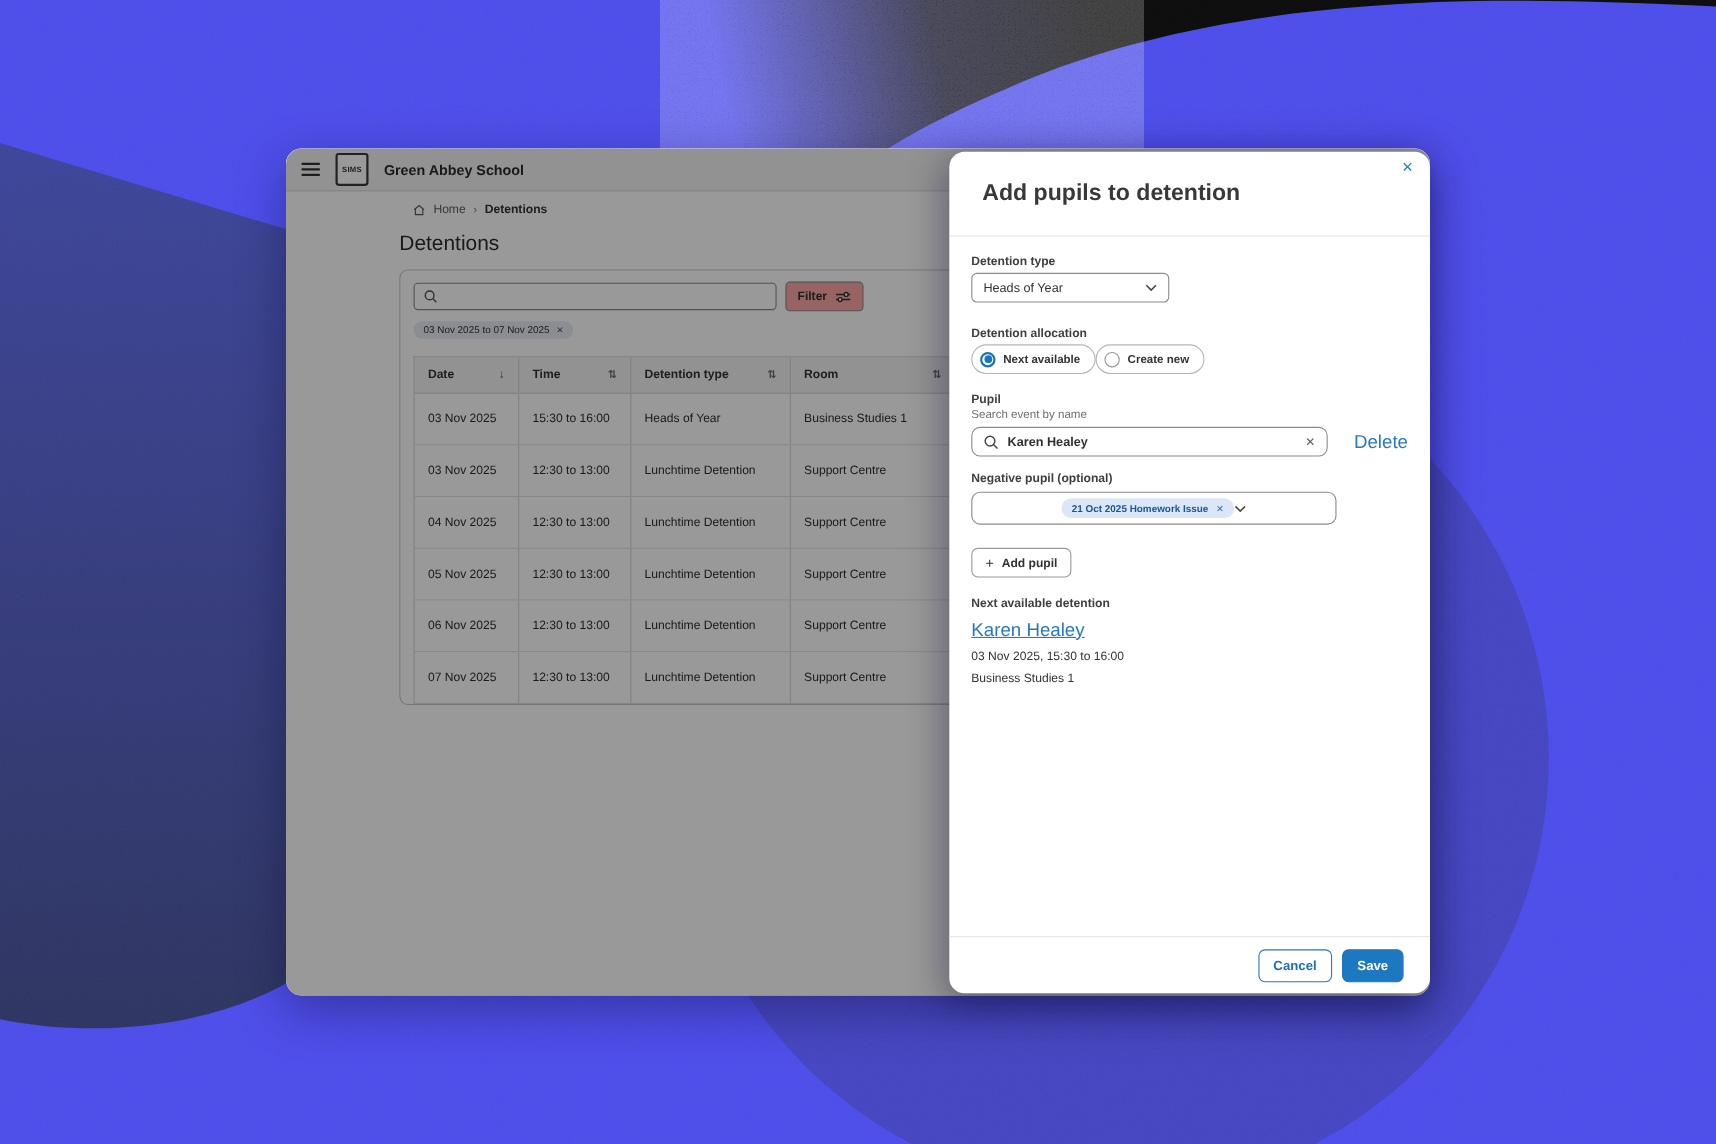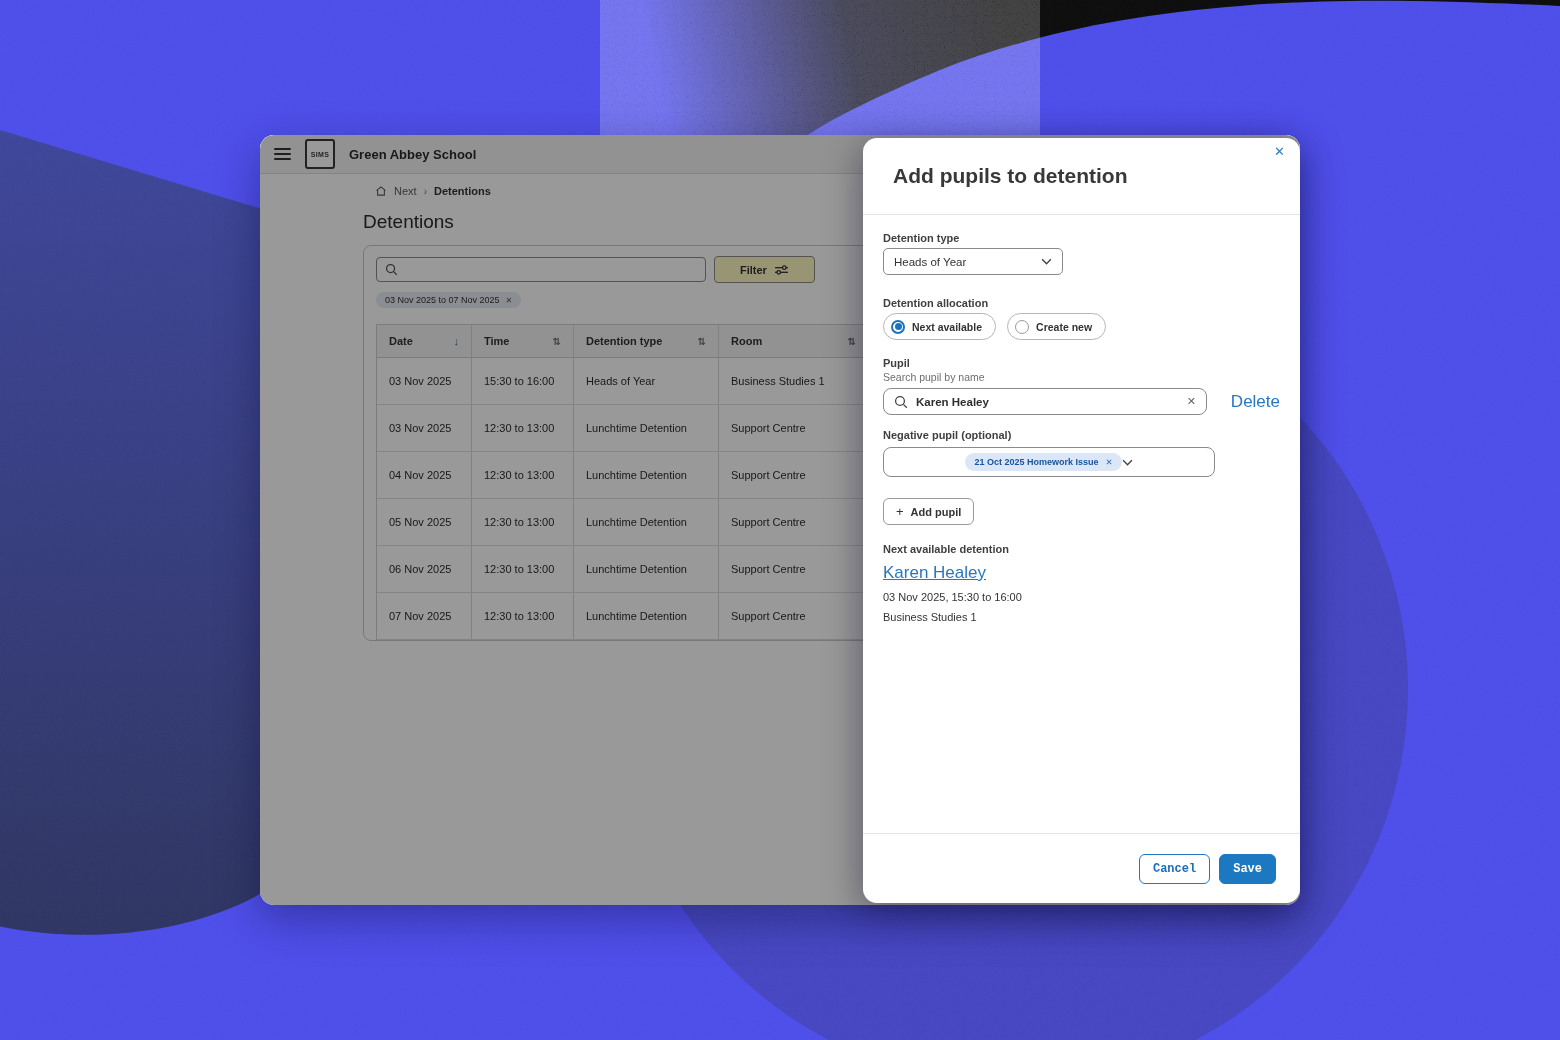--- a/index.html
+++ b/index.html
@@ -41,22 +41,22 @@
     width:880px;border:1px solid #c9c9c9;border-radius:8px;
     padding:10px 0 0 12px;box-sizing:border-box;
   }
   .search-label{font-size:11px;color:#3e3e3e;margin-bottom:5px;}
   .search-row{display:flex;gap:8px;align-items:center;}
   .search-box{
     width:330px;height:25px;border:1px solid #8a8a8a;border-radius:4px;background:#fff;
     display:flex;align-items:center;padding:0 8px;gap:6px;box-sizing:border-box;
   }
   .filter-btn{
-    height:25px;border:1px solid #8a8a8a;border-radius:4px;background:#fef9c3;
-    display:flex;align-items:center;gap:7px;padding:0 25px;
+    height:25px;border:1px solid #8a8a8a;border-radius:4px;background:#fca5a5;
+    display:flex;align-items:center;gap:7px;padding:0 10px;
     font-size:11px;font-weight:600;color:#333;cursor:pointer;
   }
   .chip{
     display:inline-flex;align-items:center;gap:6px;margin:9px 0 0;
     background:#e7ebf3;border-radius:9px;height:16px;padding:0 9px;
     font-size:9px;color:#333;
   }
   .chip .x{font-size:8px;color:#555;cursor:pointer;}
 
   .table{margin-top:16px;border-top:1px solid #cfcfcf;border-left:1px solid #cfcfcf;width:868px;}
@@ -86,21 +86,21 @@
 
   .select{
     height:27px;border:1px solid #8a8a8a;border-radius:5px;background:#fff;
     display:flex;align-items:center;justify-content:space-between;
     padding:0 10px;box-sizing:border-box;cursor:pointer;
   }
   .select .val{font-size:11.5px;color:#333;}
   .sel-type{width:180px;}
   .sel-event{width:332px;height:30px;border-radius:8px;justify-content:center;}
 
-  .pill-row{display:flex;gap:11px;margin-top:3px;}
+  .pill-row{display:flex;margin-top:3px;}
   .pill{
     height:27px;border:1px solid #b5b5b5;border-radius:14px;background:#fff;
     display:flex;align-items:center;gap:7px;padding:0 13px 0 7px;cursor:pointer;
     font-size:10.5px;font-weight:600;color:#333;box-sizing:border-box;
   }
   .radio{width:14px;height:14px;border-radius:50%;box-sizing:border-box;background:#fff;}
   .radio.on{border:2px solid #1a73bb;position:relative;}
   .radio.on::after{content:"";position:absolute;inset:1.5px;border-radius:50%;background:#1a73bb;}
   .radio.off{border:1.5px solid #9a9a9a;}
 
@@ -124,22 +124,22 @@
     margin-top:21px;height:25px;border:1px solid #9a9a9a;border-radius:6px;background:#fff;
     display:inline-flex;align-items:center;gap:7px;padding:0 12px;cursor:pointer;
     font-size:11px;font-weight:600;color:#333;
   }
   .add-btn .plus{font-size:13px;font-weight:400;color:#333;}
 
   .nad{margin-top:18px;}
   .nad .line{font-size:11px;color:#333;margin-top:8px;}
 
   .m-footer{
-    position:absolute;left:0;right:0;bottom:0;height:70px;border-top:1px solid #e5e5e5;
-    display:flex;align-items:center;justify-content:flex-end;gap:9px;padding:0 24px;box-sizing:border-box;font-family:Liberation Mono, monospace;
+    position:absolute;left:0;right:0;bottom:0;height:52px;border-top:1px solid #e5e5e5;
+    display:flex;align-items:center;justify-content:flex-end;gap:9px;padding:0 24px;box-sizing:border-box;
   }
   .btn{height:30px;border-radius:6px;font-size:12px;font-weight:600;display:flex;align-items:center;
     padding:0 13px;cursor:pointer;box-sizing:border-box;}
   .btn-cancel{border:1px solid #2577bd;color:#1f6eb5;background:#fff;}
   .btn-save{background:#1c78c0;color:#fff;border:1px solid #1c78c0;}
 
   .mag{flex:none;}
 </style>
 </head>
 <body>
@@ -183,21 +183,21 @@
       </div>
     <div class="sims-logo">SIMS</div>
     <div class="school-name">Green Abbey School</div>
   </div>
 
   <div class="page">
     <div class="breadcrumb">
       <svg class="home-ic" viewBox="0 0 16 16" fill="none" stroke="#5d5d5d" stroke-width="1.4">
         <path d="M2 7.5 L8 2.5 L14 7.5 M3.5 6.8 V13.5 H12.5 V6.8"></path>
       </svg>
-      <span>Next</span>
+      <span>Home</span>
       <span class="sep">›</span>
       <span class="crumb-current">Detentions</span>
     </div>
 
     <div class="page-title">Detentions</div>
 
     <div class="panel">
       <div class="search-row">
         <div class="search-box">
           <svg class="mag" width="13" height="13" viewBox="0 0 14 14" fill="none" stroke="#555" stroke-width="1.4">
@@ -310,21 +310,21 @@
         <span class="radio on"></span>
         <span>Next available</span>
       </div>
       <div class="pill">
         <span class="radio off"></span>
         <span>Create new</span>
       </div>
     </div>
 
     <div class="f-label" style="margin-top:17px;margin-bottom:0;">Pupil</div>
-    <div class="f-sublabel">Search pupil by name</div>
+    <div class="f-sublabel">Search event by name</div>
     <div class="pupil-row">
       <div class="search-field">
         <svg class="mag" width="14" height="14" viewBox="0 0 14 14" fill="none" stroke="#444" stroke-width="1.3">
           <circle cx="6" cy="6" r="4.4"></circle>
             <line x1="9.4" y1="9.4" x2="12.8" y2="12.8"></line>
         </svg>
         <span class="val">Karen Healey</span>
         <span class="clear-x">✕</span>
       </div>
       <a class="link">Delete</a>

